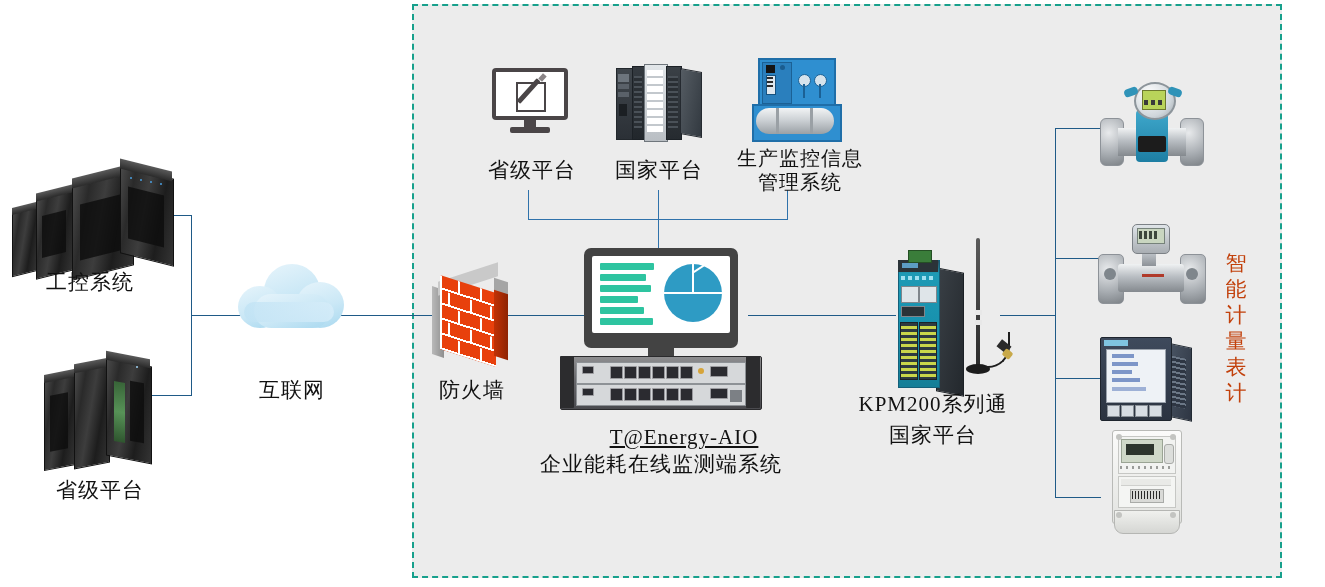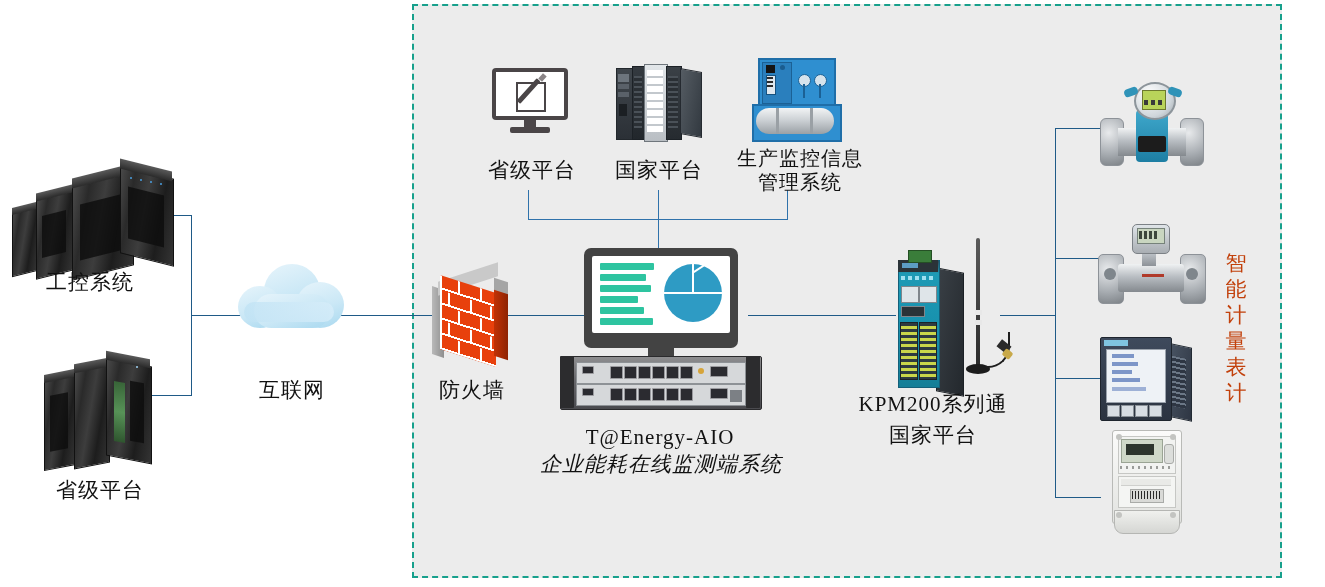--- a/index.html
+++ b/index.html
@@ -256,22 +256,22 @@
   <div class="srv-port" style="left:64px;top:140px;width:11px;height:11px;"></div>
   <div class="srv-port" style="left:78px;top:140px;width:11px;height:11px;"></div>
   <div class="srv-port" style="left:92px;top:140px;width:11px;height:11px;"></div>
   <div class="srv-port" style="left:106px;top:140px;width:11px;height:11px;"></div>
   <div class="srv-port" style="left:120px;top:140px;width:11px;height:11px;"></div>
   <div class="abs" style="left:138px;top:120px;width:6px;height:6px;border-radius:50%;background:#d6a43a;"></div>
   <div class="srv-port" style="left:150px;top:118px;width:16px;height:9px;"></div>
   <div class="srv-port" style="left:150px;top:140px;width:16px;height:9px;"></div>
   <div class="abs" style="left:170px;top:142px;width:12px;height:12px;background:#7c8085;"></div>
 </div>
-<div class="lbl" style="left:560px;top:425px;width:200px;">T@Energy-AIO</div>
-<div class="lbl" style="left:530px;top:452px;width:262px;font-style:italic;">企业能耗在线监测端系统</div>
+<div class="lbl" style="left:584px;top:425px;width:200px;text-decoration:underline;">T@Energy-AIO</div>
+<div class="lbl" style="left:530px;top:452px;width:262px;">企业能耗在线监测端系统</div>
 
 <div class="abs" style="left:890px;top:238px;width:120px;height:180px;">
 
   <div class="abs" style="left:46px;top:32px;width:26px;height:122px;
        background:linear-gradient(100deg,#3a4046,#23282d);transform:skewY(11deg);border:1px solid #1b2025;"></div>
 
   <div class="abs" style="left:8px;top:22px;width:40px;height:126px;
        background:linear-gradient(180deg,#2f4c5c 0%,#1e9ab5 10%,#1790ad 55%,#157e97 100%);
        border:1px solid #14607a;"></div>
   <div class="abs" style="left:8px;top:22px;width:40px;height:12px;background:#2b3338;"></div>

